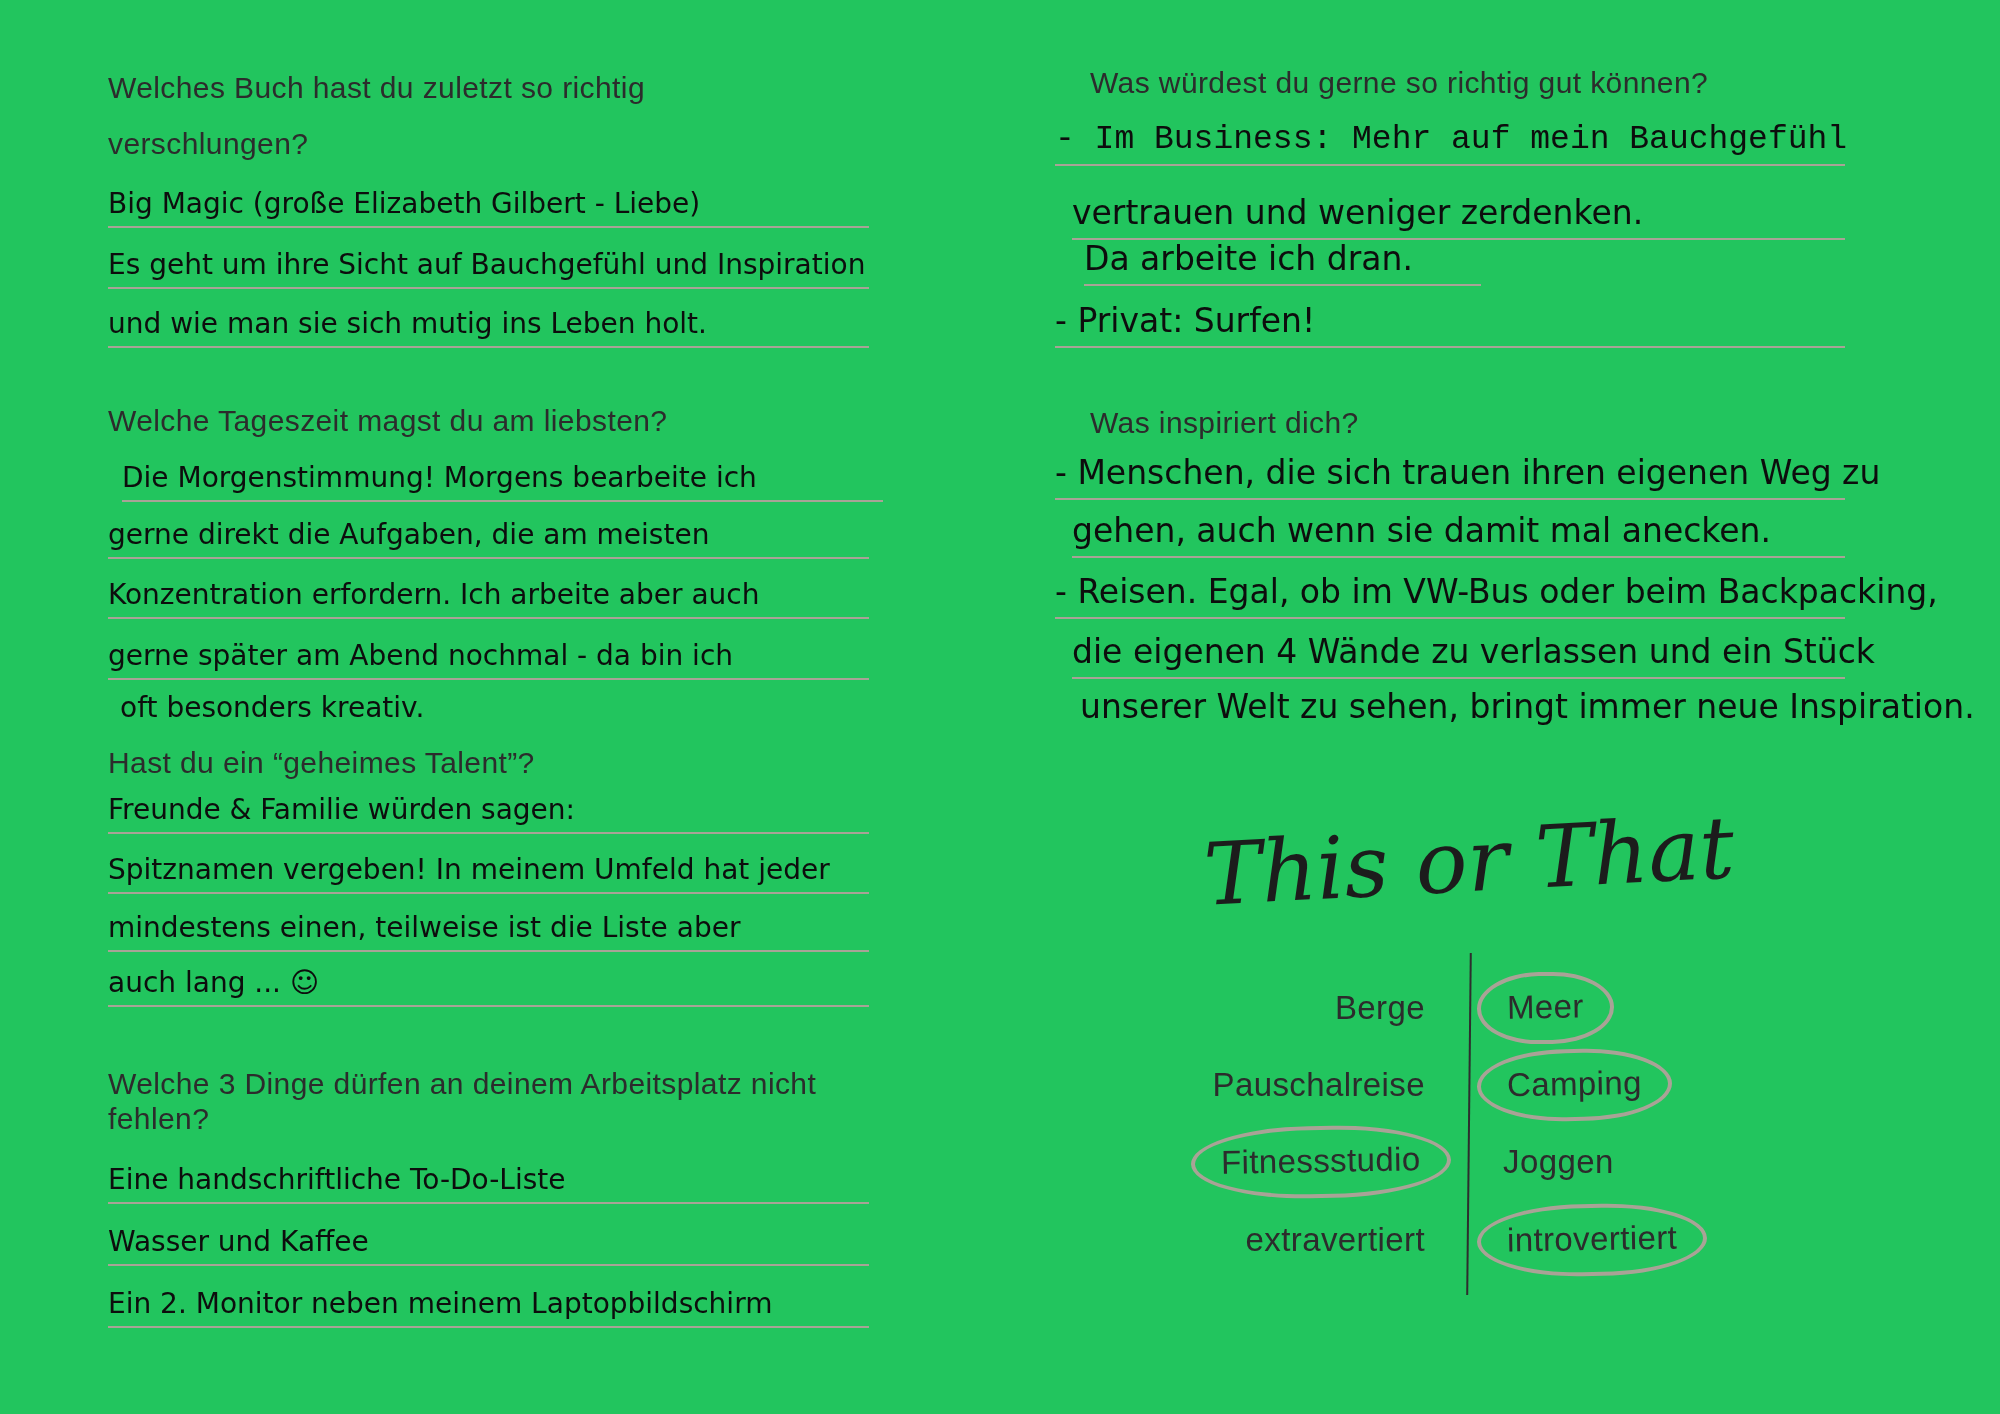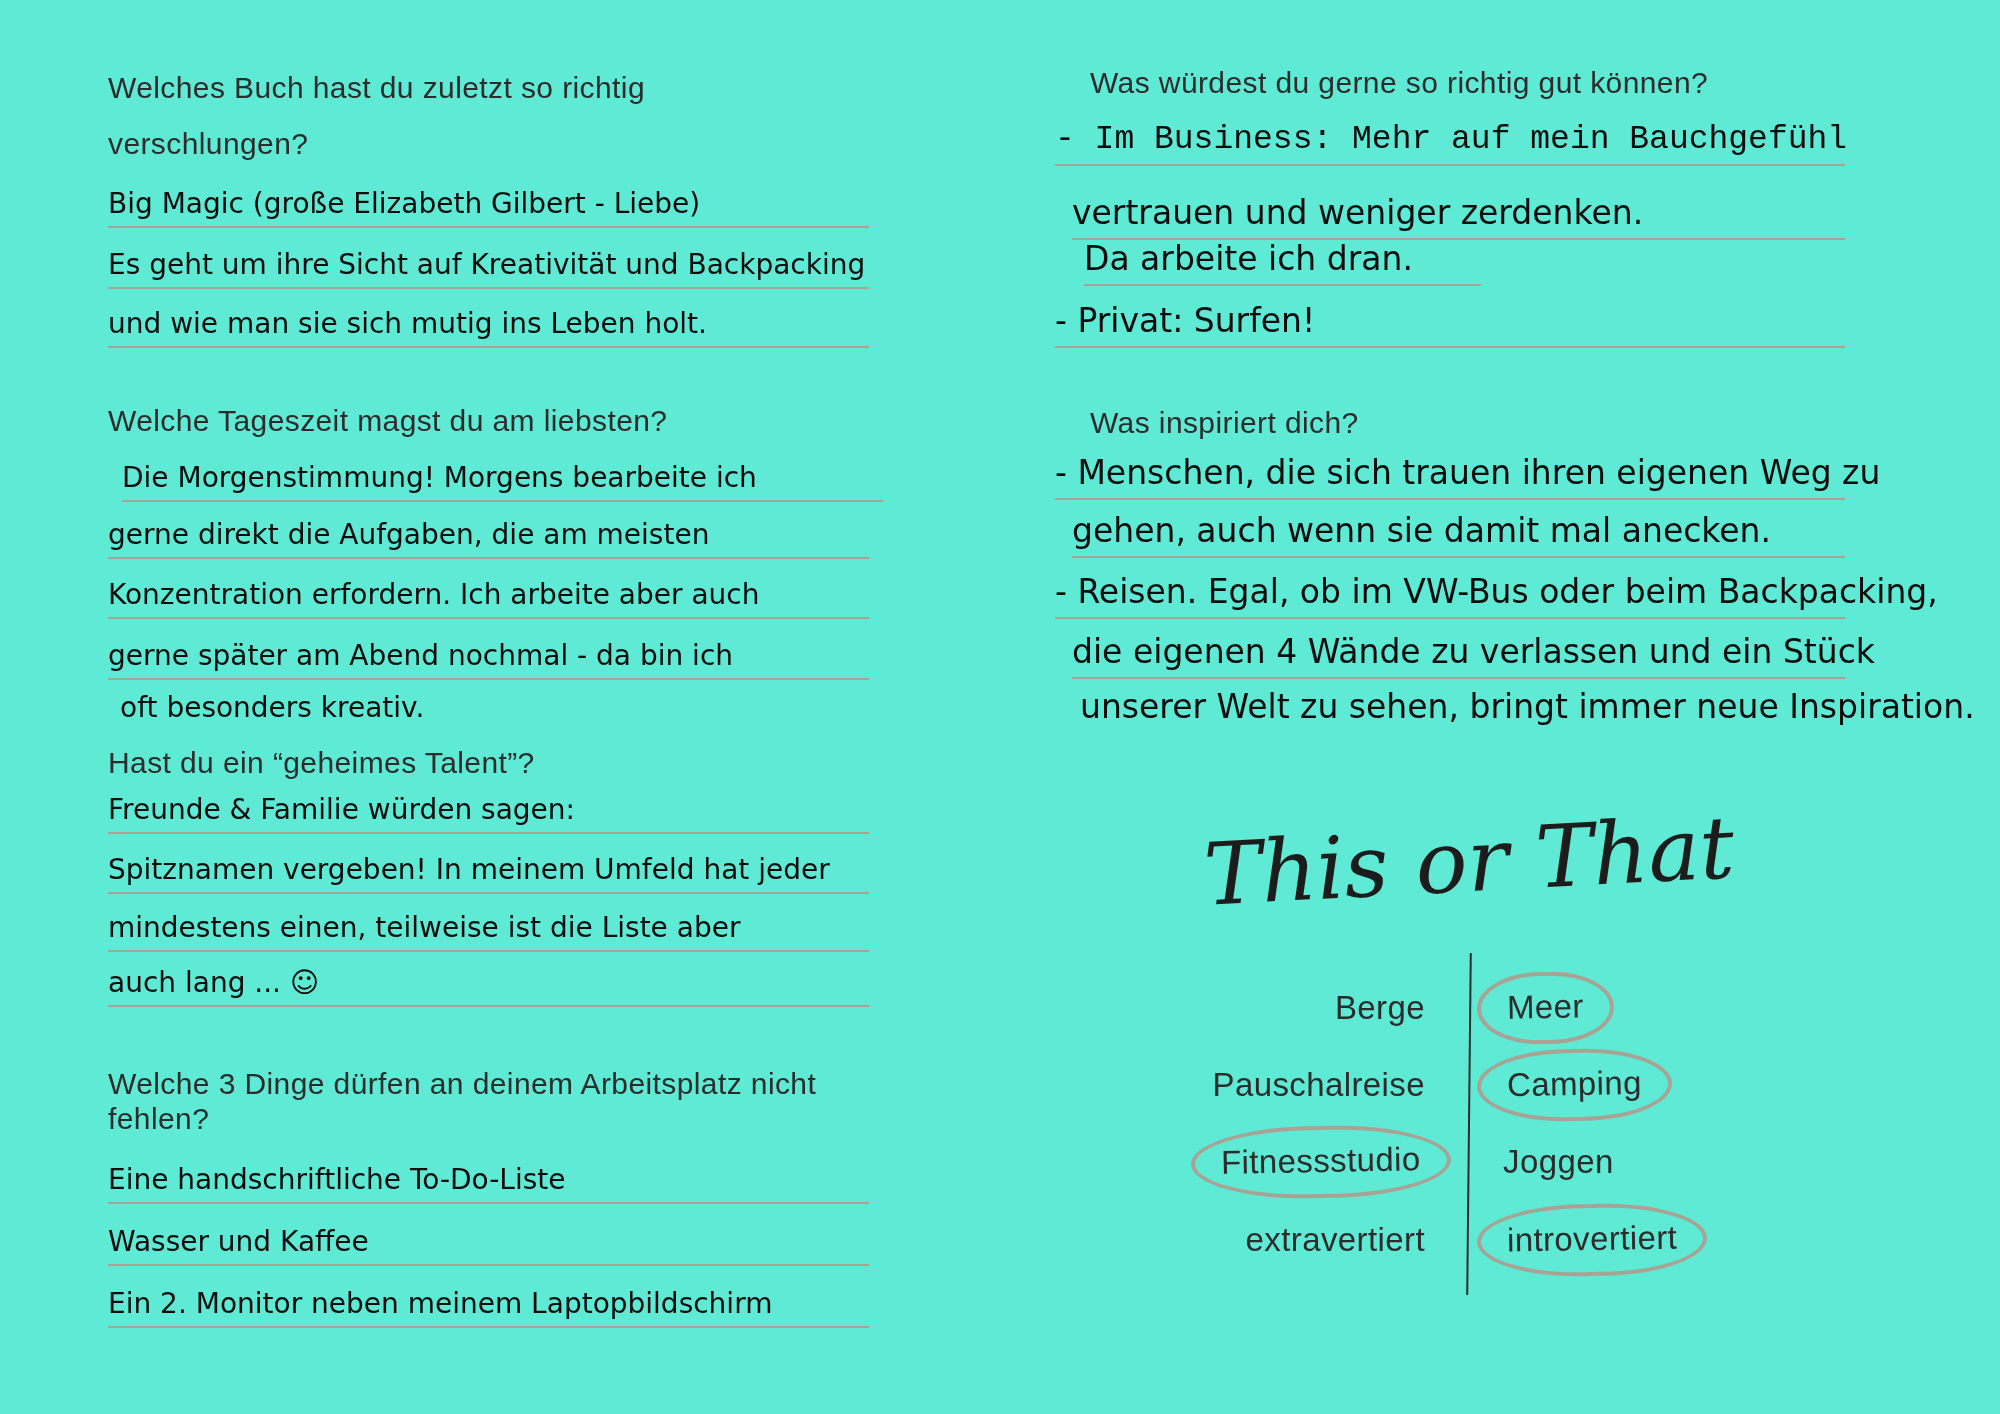--- a/index.html
+++ b/index.html
@@ -6,21 +6,21 @@
     --ink:#0d0d0d;
     --question:#2c2c2c;
     --rule:#a9a396;
     --divider:#2e2e2e;
   }
   *{margin:0;padding:0;box-sizing:border-box;}
   body{background:#ffffff;}
   .page{
     position:relative;
     width:2000px;height:1414px;
-    background:#5eead4;
+    background:#22c55e;
     overflow:hidden;
     font-family:"Liberation Sans", sans-serif;
   }
   .q{
     position:absolute;
     font-size:30px;line-height:45px;
     color:var(--question);
     letter-spacing:.4px;
     font-weight:400;
   }
@@ -73,21 +73,21 @@
     transform:rotate(-1deg);
   }
 </style>
 </head>
 <body>
 
 <div class="page">
 
   <div class="q wide" style="left:108px;top:60px;width:590px;">Welches Buch hast du zuletzt so richtig verschlungen?</div>
   <div class="hand" style="left:108px;top:170px;width:761px;height:58px;">Big Magic (große Elizabeth Gilbert - Liebe)</div>
-  <div class="hand" style="left:108px;top:231px;width:761px;height:58px;">Es geht um ihre Sicht auf Kreativität und Backpacking</div>
+  <div class="hand" style="left:108px;top:231px;width:761px;height:58px;">Es geht um ihre Sicht auf Bauchgefühl und Inspiration</div>
   <div class="hand" style="left:108px;top:290px;width:761px;height:58px;">und wie man sie sich mutig ins Leben holt.</div>
 
   <div class="q" style="left:108px;top:398px;width:700px;">Welche Tageszeit magst du am liebsten?</div>
   <div class="hand" style="left:108px;top:444px;width:761px;height:58px;margin-left:14px;">Die Morgenstimmung! Morgens bearbeite ich</div>
   <div class="hand" style="left:108px;top:561px;width:761px;height:58px;">Konzentration erfordern. Ich arbeite aber auch</div>
   <div class="hand" style="left:108px;top:501px;width:761px;height:58px;">gerne direkt die Aufgaben, die am meisten</div>
   <div class="hand" style="left:108px;top:622px;width:761px;height:58px;">gerne später am Abend nochmal - da bin ich</div>
   <div class="hand norule" style="left:120px;top:684px;width:749px;height:46px;">oft besonders kreativ.</div>
 
   <div class="q" style="left:108px;top:740px;width:700px;">Hast du ein “geheimes Talent”?</div>

